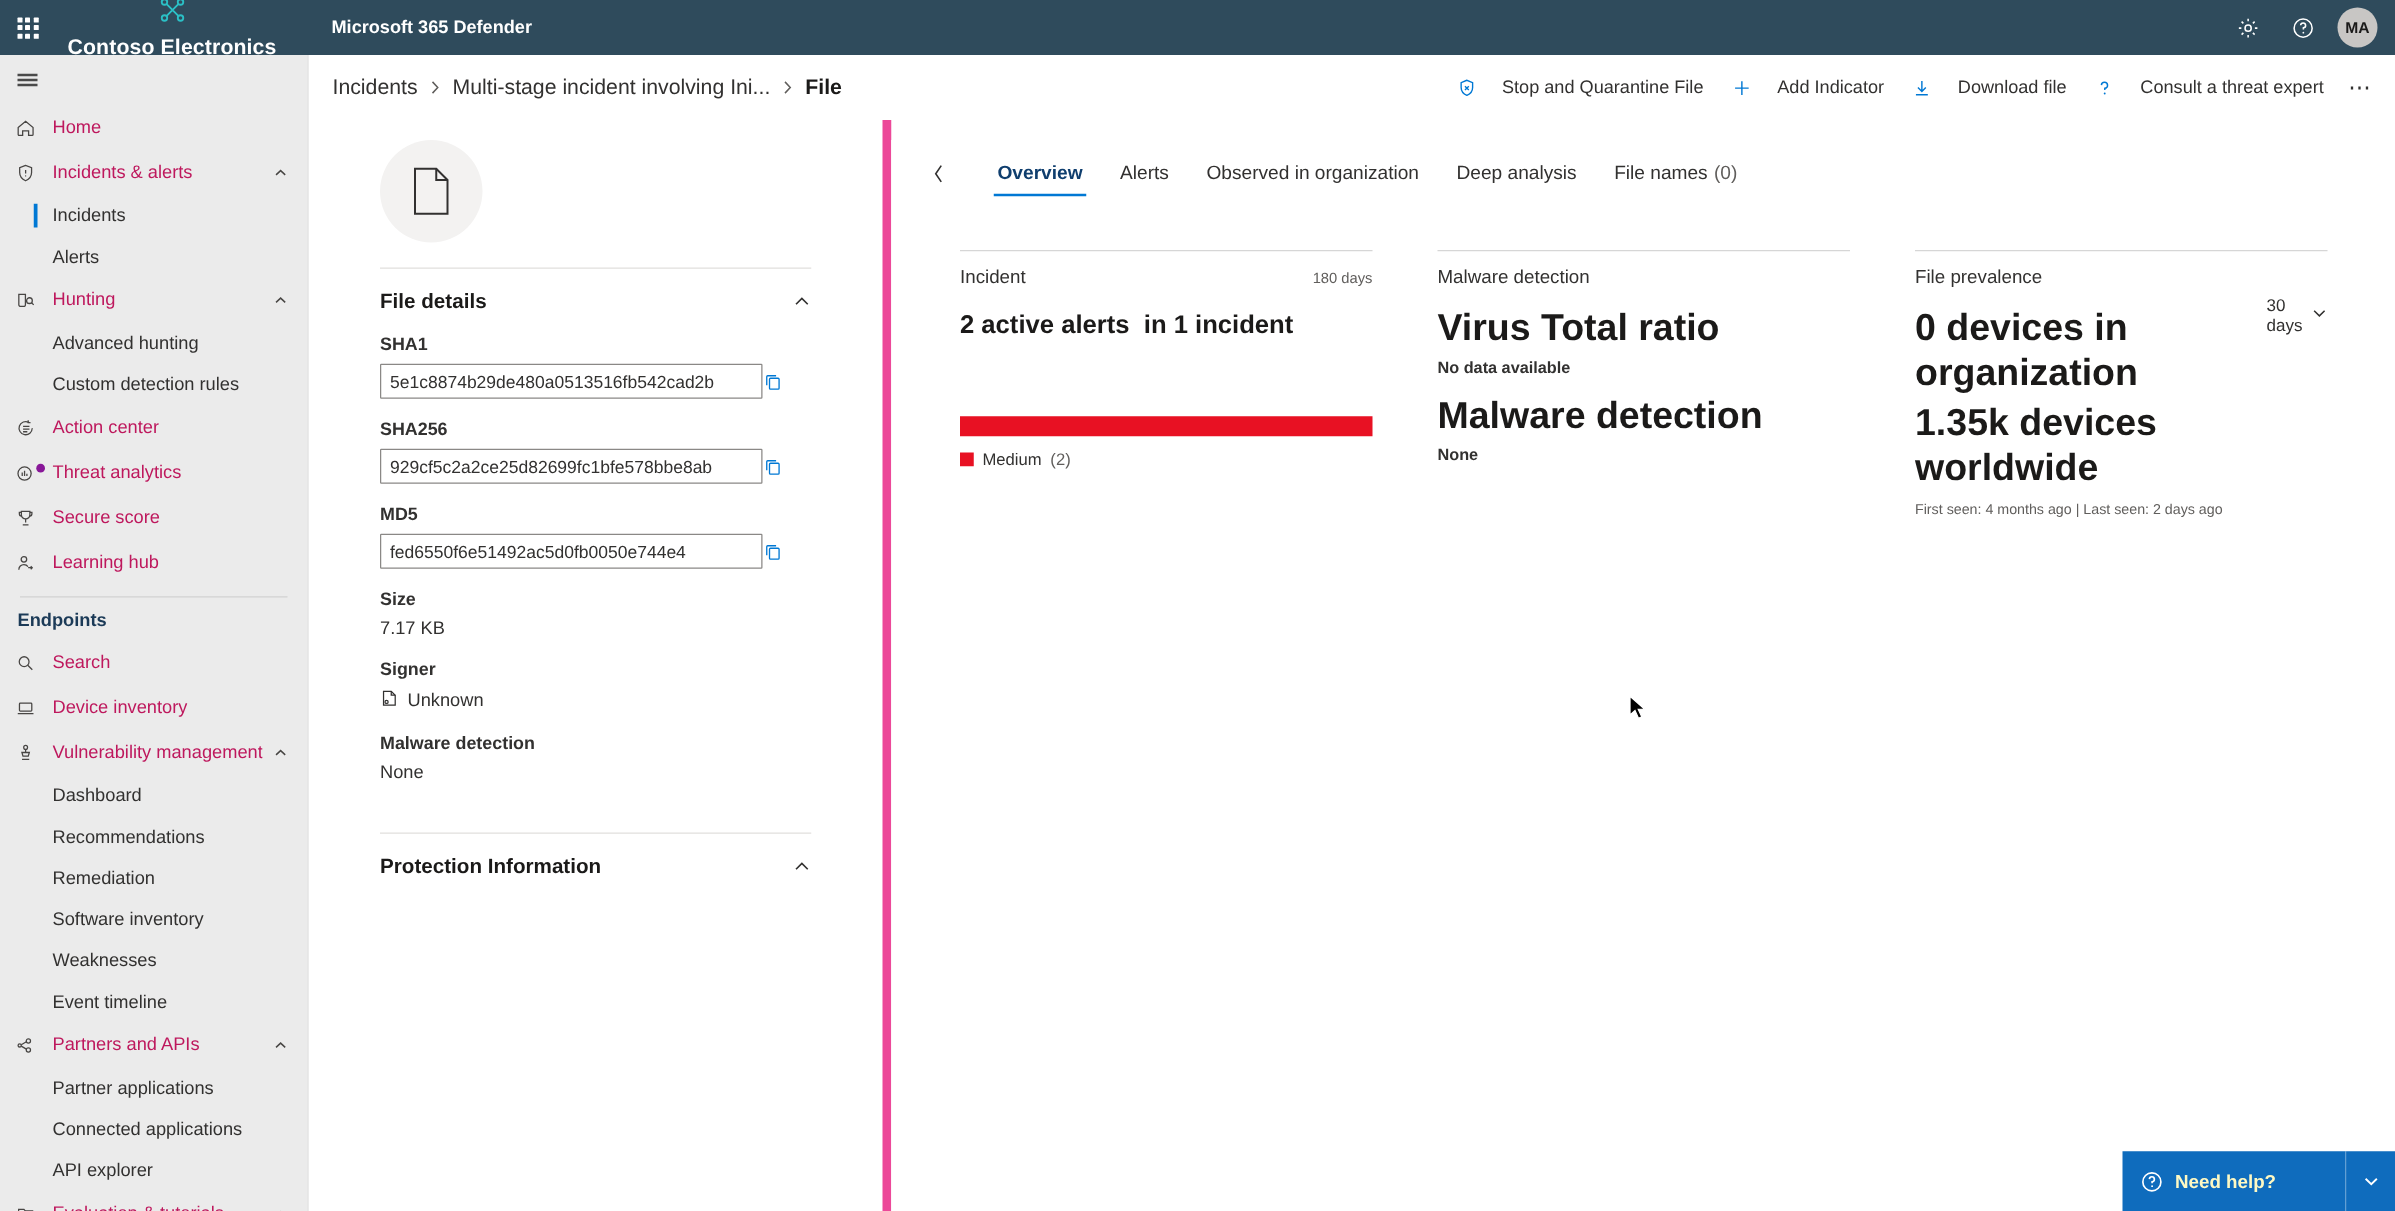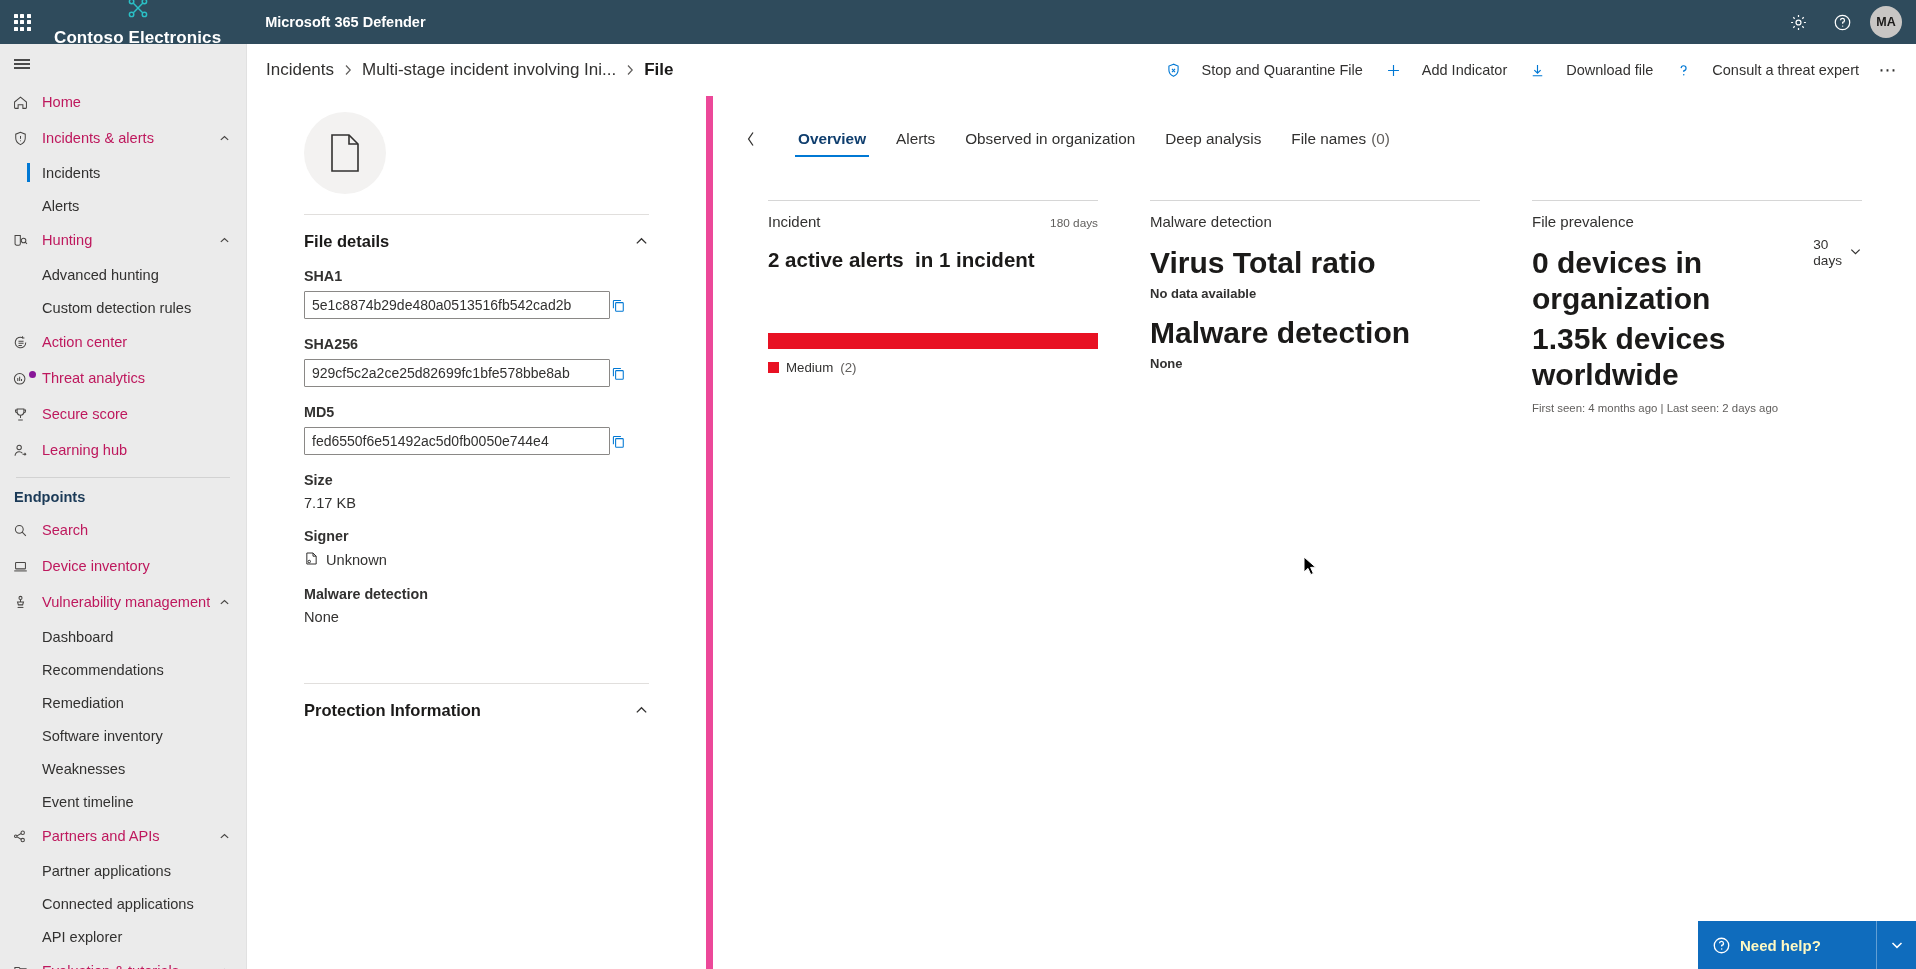--- a/index.html
+++ b/index.html
@@ -574,21 +574,21 @@
       </span>
       <span>Unknown</span>
     </div>
   </div>
 
   <div class="field">
     <div class="field-label">Malware detection</div>
     <div class="field-value">None</div>
   </div>
 
-  <div class="section-head" style="margin-top:58px;">
+  <div class="section-head" style="margin-top:40px;">
     <span class="section-title">Protection Information</span>
     <span class="section-chev">
       <svg width="15" height="15" viewBox="0 0 16 16" fill="none" stroke="#323130" stroke-width="1.4">
           <path d="M3 10 8 5l5 5"></path>
         </svg>
     </span>
   </div>
 </div>
 
 <div class="maincontent">

